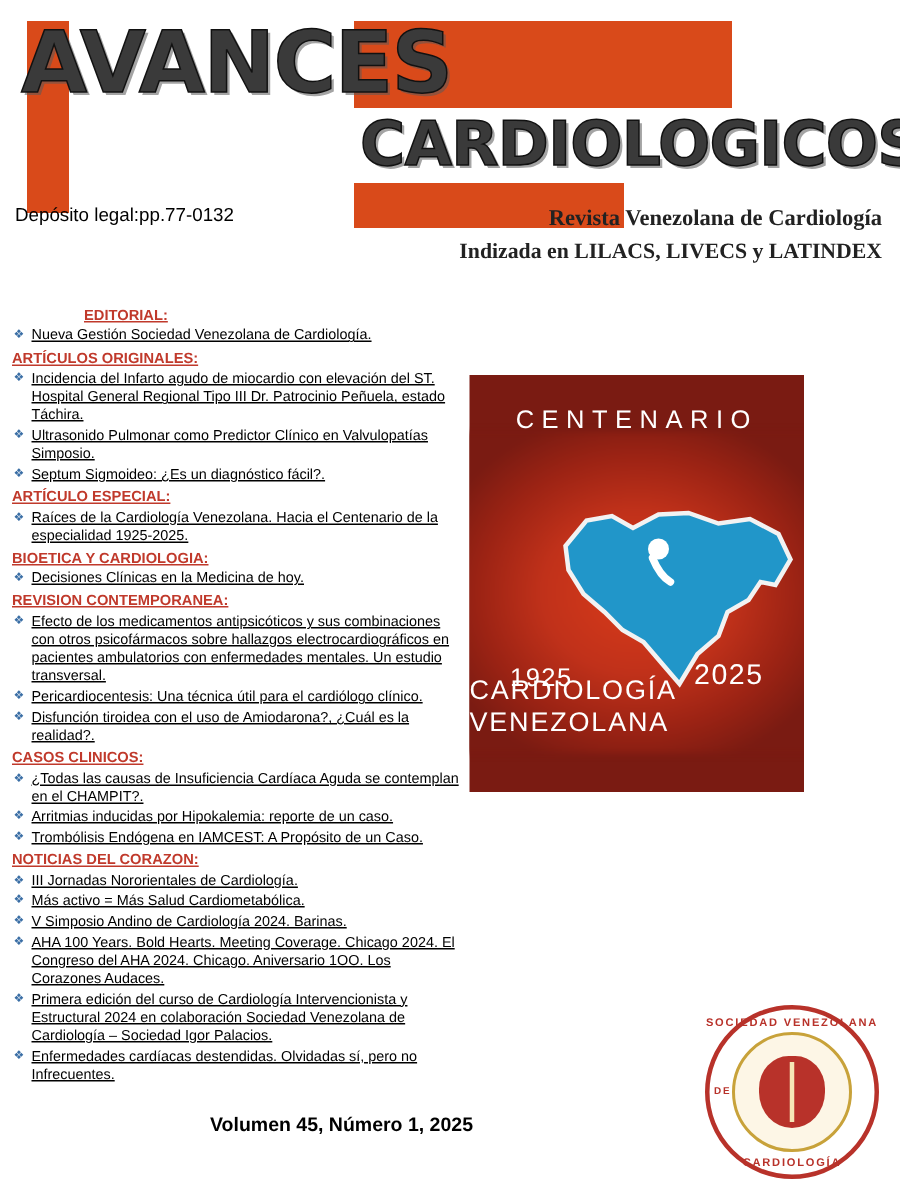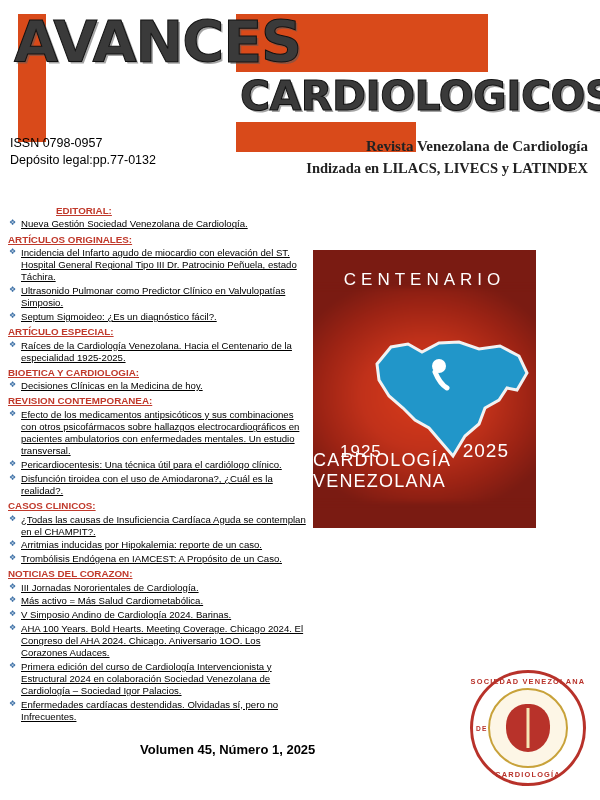--- a/index.html
+++ b/index.html
@@ -205,21 +205,20 @@
 </head>
 <body>
 
 <div class="masthead">
   <div class="orange-block ob1"></div>
   <div class="orange-block ob2"></div>
   <div class="orange-block ob3"></div>
   <div class="title-avances">AVANCES</div>
   <div class="title-cardiologicos">CARDIOLOGICOS</div>
   <div class="issn">
-    <div>ISSN 0798-0957</div>
     <div>Depósito legal:pp.77-0132</div>
   </div>
   <div class="subtitle">
     <div>Revista Venezolana de Cardiología</div>
     <div>Indizada en LILACS, LIVECS y LATINDEX</div>
   </div>
 </div>
 
 <div class="contents" id="toc">
     <div class="sect first">EDITORIAL:</div>

